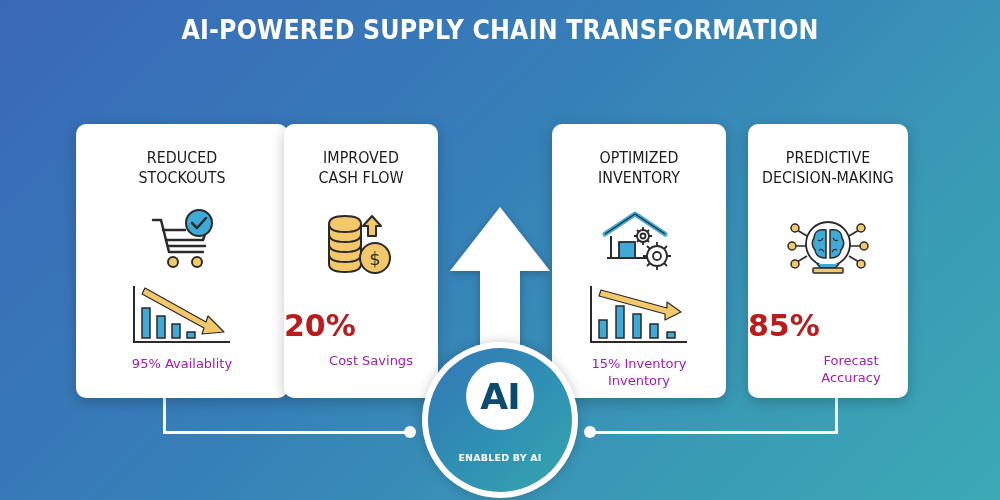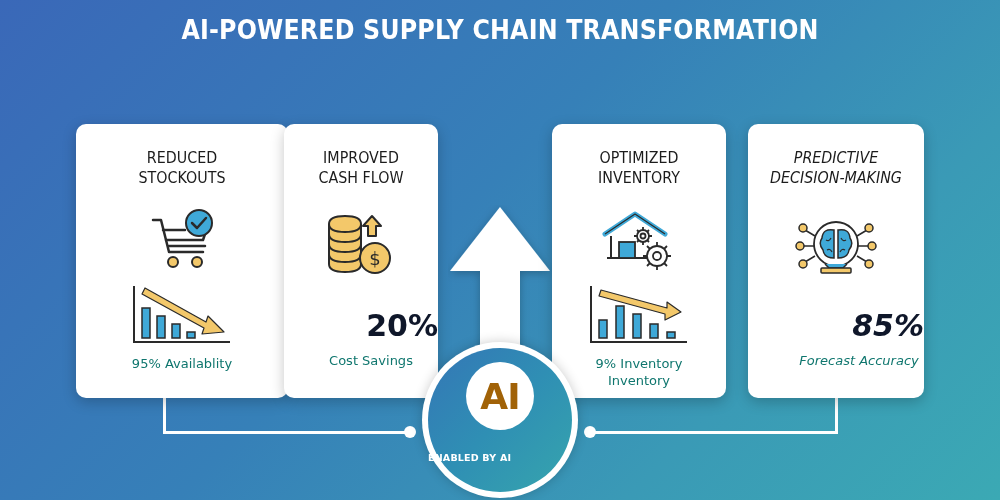--- a/index.html
+++ b/index.html
@@ -18,47 +18,47 @@
     border-radius:10px; box-shadow:0 4px 14px rgba(0,0,0,0.22);
   }
   .card-title {
     position:absolute; left:0; right:0; top:24px; text-align:center;
     font-family:"DejaVu Sans", sans-serif; font-size:15.5px; line-height:20px;
     color:#1c1c1c; transform:scaleX(0.92);
   }
   .card-icon { position:absolute; left:0; right:0; top:84px; height:70px; display:flex; justify-content:center; }
   .card-chart { position:absolute; left:0; right:0; top:160px; height:60px; display:flex; justify-content:center; }
   .card-value {
-    position:absolute; left:0; right:0; top:184px; text-align:right;
-    font-family:"DejaVu Sans", sans-serif; font-weight:bold; font-size:30px; color:#0f172a;padding-left:24px;
+    position:absolute; left:0; right:0; top:184px; text-align:left;
+    font-family:"DejaVu Sans", sans-serif; font-weight:bold; font-size:30px; color:#b91c1c;
   }
   .card-caption {
     position:absolute; left:0; right:0; text-align:center;
-    font-family:"DejaVu Sans", sans-serif; font-size:13px; line-height:17px; color:#0f766e;
+    font-family:"DejaVu Sans", sans-serif; font-size:13px; line-height:17px; color:#a21caf;
   }
   .connector { position:absolute; background:#ffffff; }
   .dot { position:absolute; width:12px; height:12px; border-radius:50%; background:#ffffff; }
   .ai-ring {
     position:absolute; left:422px; top:342px; width:156px; height:156px; border-radius:50%;
     background:#ffffff; box-shadow:0 0 12px rgba(0,0,0,0.2);
   }
   .ai-circle {
     position:absolute; left:6px; top:6px; width:144px; height:144px; border-radius:50%;
     background: linear-gradient(135deg, #3476b6 0%, #2f8fb4 50%, #36a5ad 100%);
   }
   .ai-inner {
     position:absolute; left:38px; top:14px; width:68px; height:68px; border-radius:50%;
     background:#ffffff; display:flex; align-items:center; justify-content:center;
   }
   .ai-text {
     font-family:"DejaVu Sans", sans-serif; font-weight:bold; font-size:36px;
-    color:#a16207; letter-spacing:-1px;
+    color:#0c4a6e; letter-spacing:-1px;
   }
   .ai-label {
-    position:absolute; left:0; right:0; top:104px; text-align:left; color:#ffffff;
+    position:absolute; left:0; right:0; top:104px; text-align:center; color:#ffffff;
     font-family:"DejaVu Sans", sans-serif; font-weight:bold; font-size:9.5px; letter-spacing:0.2px;
   }
   .arrow { position:absolute; left:448px; top:205px; }
 </style>
 </head>
 <body>
 
 <div class="title">AI-POWERED SUPPLY CHAIN TRANSFORMATION</div>
 
 <svg class="arrow" width="104" height="160" viewBox="0 0 104 160">
@@ -161,26 +161,26 @@
       <path d="M4 2 V58 H100" fill="none" stroke="#2a2a2a" stroke-width="2"></path>
       <rect x="12" y="36" width="8" height="18" fill="#3fa9d8" stroke="#2a2a2a" stroke-width="1.5"></rect>
       <rect x="29" y="22" width="8" height="32" fill="#3fa9d8" stroke="#2a2a2a" stroke-width="1.5"></rect>
       <rect x="46" y="30" width="8" height="24" fill="#3fa9d8" stroke="#2a2a2a" stroke-width="1.5"></rect>
       <rect x="63" y="40" width="8" height="14" fill="#3fa9d8" stroke="#2a2a2a" stroke-width="1.5"></rect>
       <rect x="80" y="48" width="8" height="6" fill="#3fa9d8" stroke="#2a2a2a" stroke-width="1.5"></rect>
       <path d="M14 6 L80 24 L80 18 L94 28 L78 36 L78 30 L12 12 Z" fill="#f3c86a" stroke="#2a2a2a" stroke-width="1.2" stroke-linejoin="round"></path>
     </svg>
   </div>
   <div class="card-caption" style="top:231px;">
-    <div>9% Inventory</div>
+    <div>15% Inventory</div>
     <div>Inventory</div>
   </div>
 </div>
 
-<div class="card" style="left:748px; width:176px;font-style:italic;">
+<div class="card" style="left:748px; width:160px;">
   <div class="card-title">
     <div>PREDICTIVE</div>
     <div>DECISION-MAKING</div>
   </div>
   <div class="card-icon" style="top:86px;">
     <svg width="86" height="66" viewBox="0 0 86 66">
       <g stroke="#2a2a2a" stroke-width="1.6" fill="none">
         <path d="M22 26 L12 20 M21 36 H10 M22 46 L12 52 M64 26 L74 20 M65 36 H76 M64 46 L74 52"></path>
       </g>
       <g fill="#f3c86a" stroke="#2a2a2a" stroke-width="1.5">

